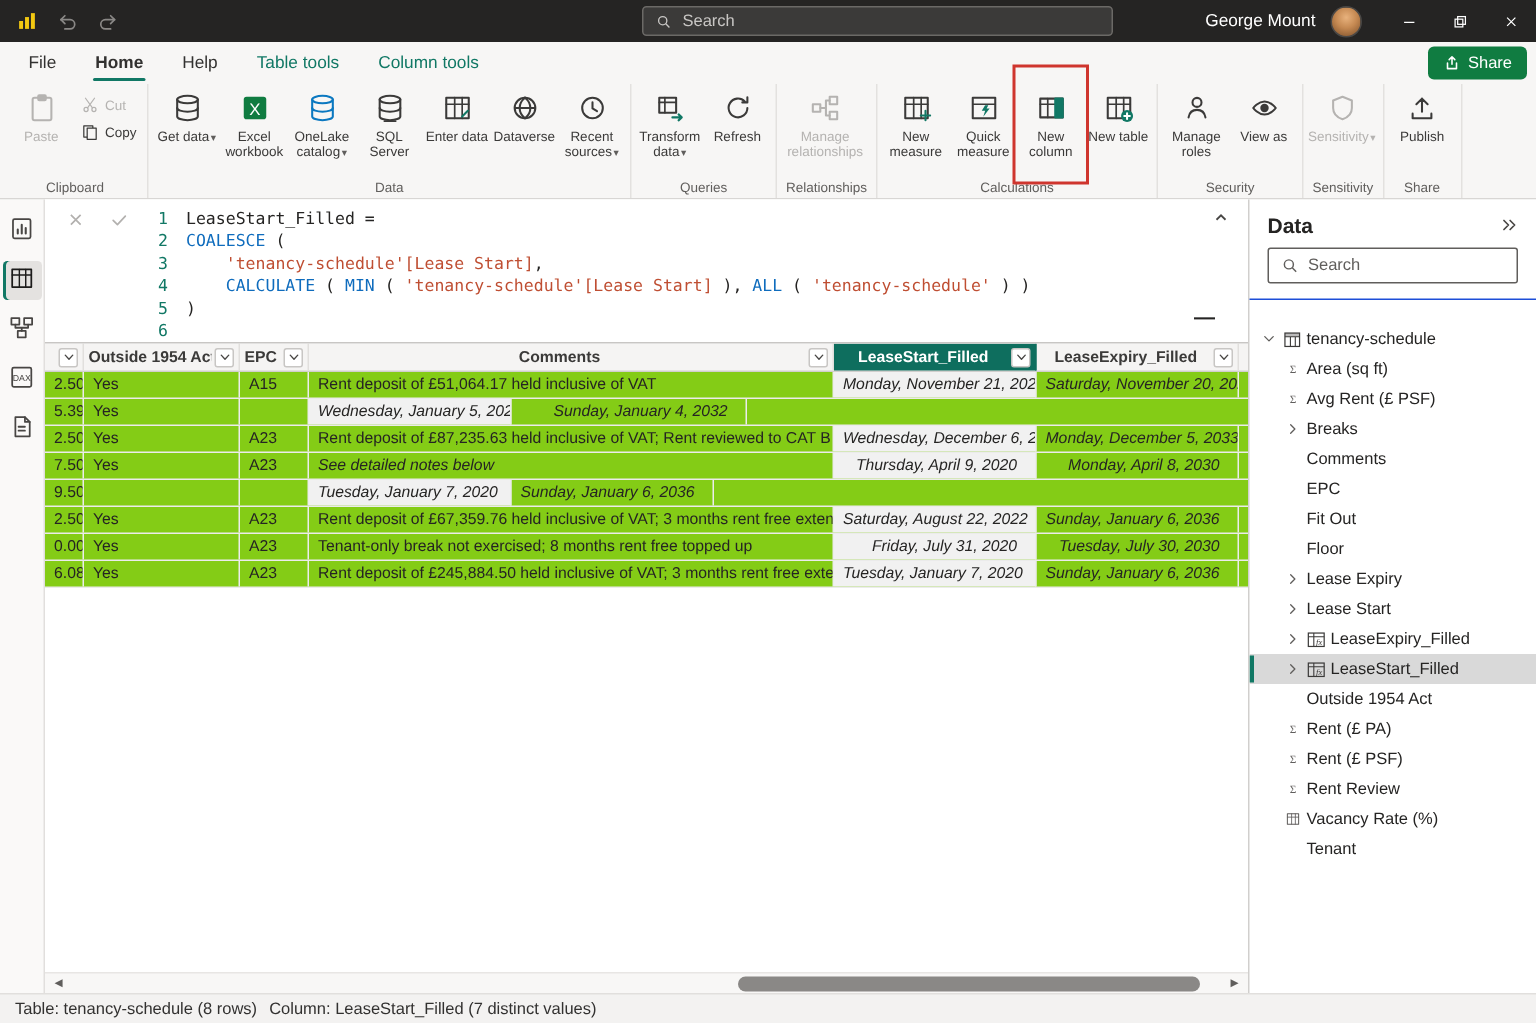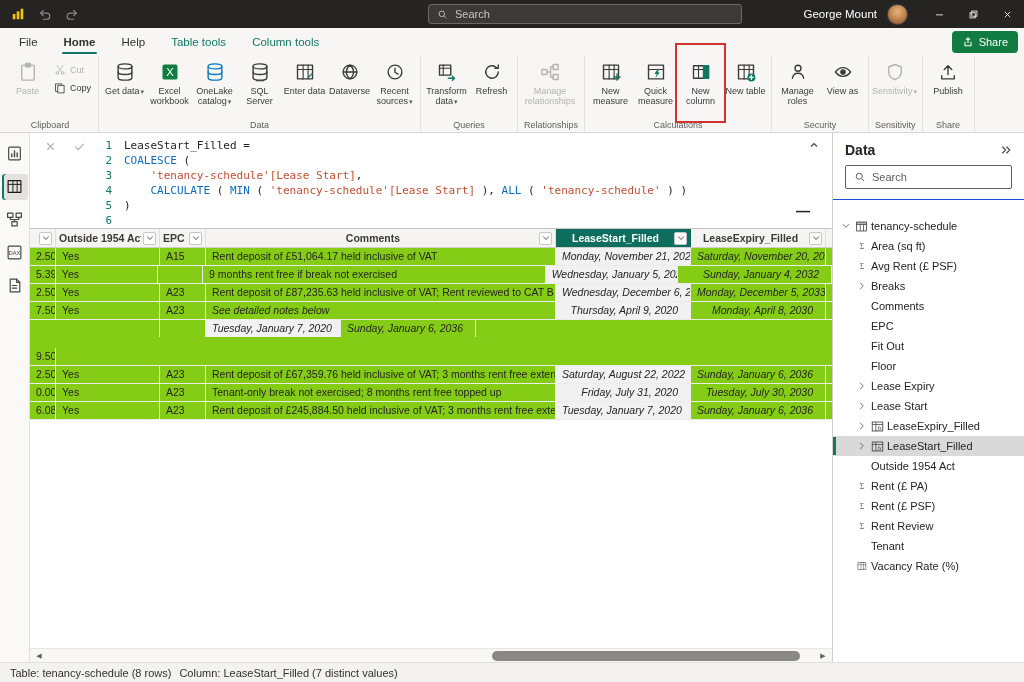--- a/index.html
+++ b/index.html
@@ -557,42 +557,41 @@
             <div class="g-td al-left" style="width: 104px;">Yes</div>
             <div class="g-td al-left" style="width: 46px;">A15</div>
             <div class="g-td al-left" style="width: 350px;">Rent deposit of £51,064.17 held inclusive of VAT</div>
             <div class="g-td al-right ital col-sel" style="width: 135px;">Monday, November 21, 2022</div>
             <div class="g-td al-right ital" style="width: 135px;">Saturday, November 20, 2027</div>
           </div>
           <div class="g-row">
             <div class="g-td al-right" style="width: 26px;">5.39</div>
             <div class="g-td al-left" style="width: 104px;">Yes</div>
             <div class="g-td al-left" style="width: 46px;"></div>
-            <div class="g-td al-left" style="width: 350px;">9 months rent free if break not exercised</div>
             <div class="g-td al-right ital col-sel" style="width: 135px;">Wednesday, January 5, 2022</div>
             <div class="g-td al-right ital" style="width: 157px;">Sunday, January 4, 2032</div>
           </div>
           <div class="g-row">
             <div class="g-td al-right" style="width: 26px;">2.50</div>
             <div class="g-td al-left" style="width: 104px;">Yes</div>
             <div class="g-td al-left" style="width: 46px;">A23</div>
             <div class="g-td al-left" style="width: 350px;">Rent deposit of £87,235.63 held inclusive of VAT; Rent reviewed to CAT B spec</div>
             <div class="g-td al-right ital col-sel" style="width: 135px;">Wednesday, December 6, 2023</div>
             <div class="g-td al-right ital" style="width: 135px;">Monday, December 5, 2033</div>
           </div>
           <div class="g-row">
             <div class="g-td al-right" style="width: 26px;">7.50</div>
             <div class="g-td al-left" style="width: 104px;">Yes</div>
             <div class="g-td al-left" style="width: 46px;">A23</div>
             <div class="g-td al-left" style="width: 350px; font-style: italic;">See detailed notes below</div>
             <div class="g-td al-right ital col-sel" style="width: 135px;">Thursday, April 9, 2020</div>
             <div class="g-td al-right ital" style="width: 135px;">Monday, April 8, 2030</div>
           </div>
           <div class="g-row">
-            <div class="g-td al-right" style="width: 26px; margin-top: 28px;">9.50</div>
+            <div class="g-td al-right" style="width: 26px;">9.50</div>
             <div class="g-td al-left" style="width: 104px;"></div>
             <div class="g-td al-left" style="width: 46px;"></div>
             <div class="g-td al-right ital col-sel" style="width: 135px;">Tuesday, January 7, 2020</div>
             <div class="g-td al-right ital" style="width: 135px;">Sunday, January 6, 2036</div>
           </div>
           <div class="g-row">
             <div class="g-td al-right" style="width: 26px;">2.50</div>
             <div class="g-td al-left" style="width: 104px;">Yes</div>
             <div class="g-td al-left" style="width: 46px;">A23</div>
             <div class="g-td al-left" style="width: 350px;">Rent deposit of £67,359.76 held inclusive of VAT; 3 months rent free extension</div>
@@ -767,31 +766,31 @@
           </div>
           <div class="tree-row lvl1">
             <span class="tr-chev">
               <svg viewBox="0 0 16 16">
                 <text x="8" y="12.5" font-size="12" text-anchor="middle" fill="currentColor" font-family="serif">Σ</text>
               </svg>
             </span>
             <span class="tr-lbl">Rent Review</span>
           </div>
           <div class="tree-row lvl1">
+            <span class="tr-chev">
+              <svg viewBox="0 0 16 16" fill="none" stroke="currentColor" stroke-width="1.1" stroke-linecap="round" stroke-linejoin="round">
+                <rect x="2" y="2.5" width="12" height="11"></rect>
+                <path d="M2 6h12M6.5 2.5v11M10.5 2.5v11" stroke-width="0.9"></path>
+              </svg>
+            </span>
+            <span class="tr-lbl">Vacancy Rate (%)</span>
+          </div>
+          <div class="tree-row lvl1">
             <span class="tr-chev"></span>
             <span class="tr-lbl">Tenant</span>
-          </div>
-          <div class="tree-row lvl1">
-            <span class="tr-chev">
-              <svg viewBox="0 0 16 16" fill="none" stroke="currentColor" stroke-width="1.1" stroke-linecap="round" stroke-linejoin="round">
-                <rect x="2" y="2.5" width="12" height="11"></rect>
-                <path d="M2 6h12M6.5 2.5v11M10.5 2.5v11" stroke-width="0.9"></path>
-              </svg>
-            </span>
-            <span class="tr-lbl">Vacancy Rate (%)</span>
           </div>
         </div>
     </aside>
   </div>
 
   <footer class="statusbar">
     <span>Table: tenancy-schedule (8 rows)</span>
     <span>Column: LeaseStart_Filled (7 distinct values)</span>
   </footer>
 </div>

